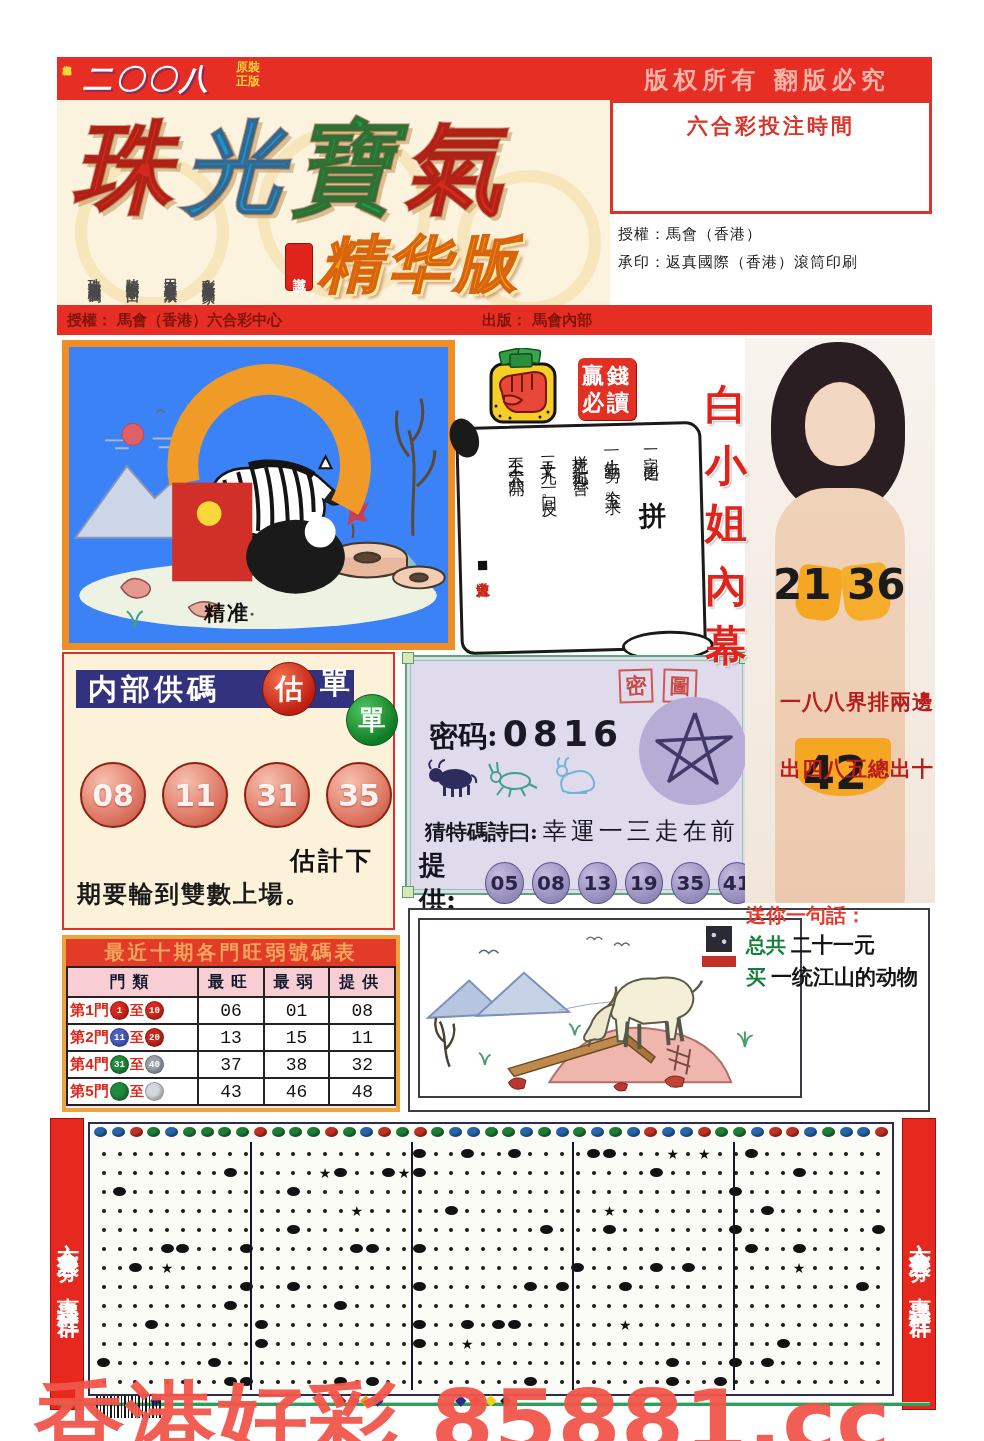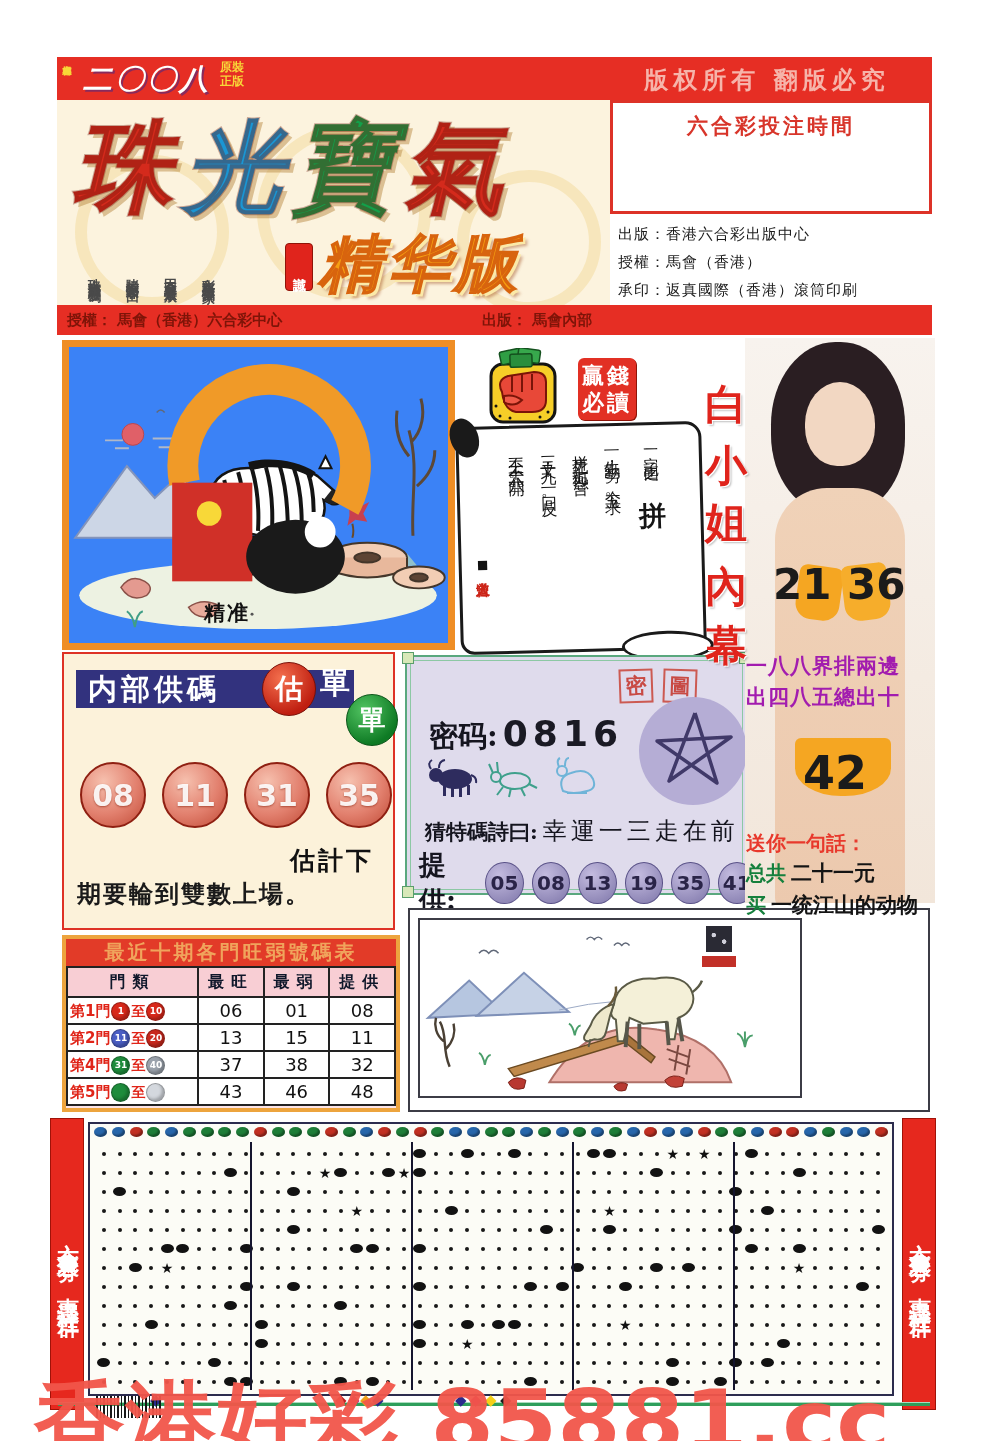--- a/index.html
+++ b/index.html
@@ -5,21 +5,21 @@
   html,body{margin:0;padding:0;background:#fff;}
   .page{position:relative;width:984px;height:1441px;background:#fff;overflow:hidden;
         font-family:"DejaVu Sans","Liberation Sans",sans-serif;}
   .vtext{writing-mode:vertical-rl;text-orientation:upright;}
 
   
   .header{position:absolute;left:57px;top:57px;width:875px;height:278px;}
   .band{position:absolute;left:0;top:0;width:875px;height:43px;background:#e62e24;}
   .brand-left{position:absolute;left:3px;top:2px;height:40px;font-size:9px;color:#f8d838;font-weight:700;line-height:10px;width:12px;}
   .logo-year{position:absolute;left:26px;top:3px;color:#fff;font-style:italic;font-weight:800;font-size:29px;letter-spacing:3px;text-shadow:2px 2px 0 rgba(60,40,140,.55);}
-  .brand-right{position:absolute;left:160px;top:3px;width:30px;font-size:12px;font-weight:800;color:#f8d838;line-height:14px;text-align:center;}
+  .brand-right{position:absolute;left:176px;top:3px;width:30px;font-size:12px;font-weight:800;color:#f8d838;line-height:14px;text-align:center;}
   .copyright{position:absolute;left:545px;top:7px;width:330px;text-align:center;font-size:24px;font-weight:700;letter-spacing:5px;color:#f6b4aa;}
   .head-left{position:absolute;left:0;top:43px;width:553px;height:205px;background:#fcf3de;overflow:hidden;}
   .ring{position:absolute;border:12px solid rgba(242,216,146,.45);border-radius:50%;}
   .r1{width:130px;height:130px;left:18px;top:55px;} .r2{width:150px;height:150px;left:200px;top:25px;} .r3{width:120px;height:120px;left:400px;top:70px;}
   .masthead{position:absolute;left:16px;top:2px;white-space:nowrap;}
   .masthead-char{display:inline-block;font-family:"DejaVu Serif","Liberation Serif",serif;font-style:italic;font-weight:900;font-size:100px;margin-right:10px;
       text-shadow:4px 4px 0 rgba(185,140,70,.5);-webkit-text-stroke:2px rgba(110,20,10,.35);}
   .poem-wrap{position:absolute;left:28px;top:168px;display:flex;gap:20px;}
   .poem-col{height:95px;font-size:13px;letter-spacing:2px;color:#4a4a4a;font-weight:600;}
   .motto-seal{position:absolute;left:228px;top:143px;width:26px;height:46px;background:#e0241c;border:1px solid #8f1408;border-radius:4px;
@@ -59,21 +59,21 @@
   .photo{position:absolute;left:745px;top:338px;width:190px;height:565px;background:linear-gradient(180deg,#f8f3ee 0%,#f4ebe2 60%,#f2e6da 100%);overflow:hidden;z-index:1;}
   .ph-hair{position:absolute;left:26px;top:4px;width:134px;height:172px;background:#2a1e22;border-radius:48% 48% 44% 46%;}
   .ph-face{position:absolute;left:60px;top:44px;width:70px;height:84px;background:#f2d7c2;border-radius:50% 50% 46% 46%;}
   .ph-body{position:absolute;left:30px;top:150px;width:130px;height:420px;background:linear-gradient(180deg,#f0d2b8,#ecc9ae);border-radius:52px 52px 10px 10px;}
   .ph-top1{position:absolute;left:52px;top:228px;width:44px;height:54px;background:#f5a622;border-radius:8px 8px 16px 16px;transform:rotate(8deg);}
   .ph-top2{position:absolute;left:98px;top:226px;width:46px;height:56px;background:#f6ad2b;border-radius:8px 8px 16px 16px;transform:rotate(-7deg);}
   .ph-bottom{position:absolute;left:50px;top:400px;width:96px;height:58px;background:#f5a622;border-radius:6px 6px 48% 48%;}
   .ph-num{position:absolute;font-size:42px;font-weight:600;color:#1b1b1b;z-index:2;}
   .n21{left:28px;top:222px;} .n36{left:102px;top:222px;} .n42{left:58px;top:408px;font-size:46px;}
   .lady-text{position:absolute;left:746px;top:650px;width:188px;z-index:3;}
-  .hint-line{font-family:"DejaVu Serif","Liberation Serif",serif;font-size:21px;font-weight:700;color:#a21caf;text-align:left;line-height:31px;letter-spacing:1px;}
+  .hint-line{font-family:"DejaVu Serif","Liberation Serif",serif;font-size:21px;font-weight:700;color:#b91c1c;text-align:right;line-height:31px;letter-spacing:1px;margin-top:36px;}
   .gift{margin-top:116px;line-height:30px;}
   .gift-label{color:#e8392c;font-size:20px;font-weight:800;}
   .gift-red{color:#15803d;font-size:20px;font-weight:800;}
   .gift-black{color:#141414;font-size:21px;font-weight:800;}
 
   
   .codes-box{position:absolute;left:62px;top:652px;width:333px;height:278px;background:#fcf2da;border:2px solid #de3226;box-sizing:border-box;}
   .codes-bar{position:absolute;left:12px;top:16px;width:278px;height:38px;background:#32327e;color:#fff;
       font-family:"DejaVu Serif","Liberation Serif",serif;font-weight:700;font-size:29px;letter-spacing:4px;padding-left:12px;line-height:38px;box-sizing:border-box;}
   .codes-bar-tail{position:absolute;left:244px;top:-6px;font-size:30px;letter-spacing:0;}
@@ -108,21 +108,21 @@
   .provide{position:absolute;left:12px;top:190px;display:flex;align-items:center;gap:8px;}
   .provide .plabel{font-family:"DejaVu Serif","Liberation Serif",serif;font-size:27px;font-weight:700;color:#15151f;}
   .p-ball{width:40px;height:40px;border-radius:50%;border:1.5px solid #5a5288;background:radial-gradient(circle at 35% 30%,#c4bce0,#8c84b4 80%);
       display:flex;align-items:center;justify-content:center;font-size:20px;font-weight:700;color:#2a2448;}
 
   
   .hc-table{position:absolute;left:62px;top:935px;width:338px;height:177px;border:4px solid #eda43e;background:#fbe4e6;box-sizing:border-box;}
   .hc-title{height:27px;background:#e23b28;color:#f0a45c;font-size:20px;font-weight:800;letter-spacing:3px;text-align:center;line-height:27px;}
   .hc-grid{width:100%;border-collapse:collapse;table-layout:fixed;}
   .hc-grid th{background:#f8ced4;color:#0f172a;font-size:16px;font-weight:700;letter-spacing:7px;border:2px solid #222;height:26px;}
-  .hc-grid td{border:2px solid #222;background:#fff;height:23px;}
+  .hc-grid td{border:2px solid #222;background:#fff;height:23px;font-family:Liberation Mono, monospace;}
   .hc-grid col.c0{width:40%;} .hc-grid col.cn{width:20%;}
   .gate-cell{white-space:nowrap;padding-left:2px;}
   .gate-label{color:#e02418;font-weight:800;font-size:15px;}
   .gate-to{color:#e02418;font-weight:800;font-size:14px;}
   .mini-ball{display:inline-flex;width:17px;height:17px;border-radius:50%;color:#fff;font-size:9px;font-weight:700;align-items:center;justify-content:center;
       border:1px solid rgba(0,0,0,.3);box-shadow:inset -2px -2px 3px rgba(0,0,0,.25);vertical-align:middle;margin:0 1px;}
   .num-cell{text-align:center;font-size:18px;color:#111;}
 
   
   .goat-outer{position:absolute;left:408px;top:908px;width:522px;height:204px;border:2px solid #3c3c46;background:#fff;box-sizing:border-box;}
@@ -182,21 +182,20 @@
       </div>
       <div class="motto-seal vtext">誠言</div>
       <div class="subtitle">精华版</div>
     </div>
 
     <div class="head-right">
       <div class="bet-box">
         <div class="bet-title">六合彩投注時間</div>
       </div>
       <div class="pub-lines">
-        <div>出版：香港六合彩出版中心</div>
         <div>授權：馬會（香港）</div>
         <div>承印：返真國際（香港）滾筒印刷</div>
       </div>
     </div>
 
     <div class="head-bar">
       <span class="bar-left">授權： 馬會（香港）六合彩中心</span>
       <span class="bar-right">出版： 馬會內部</span>
     </div>
   </div>

